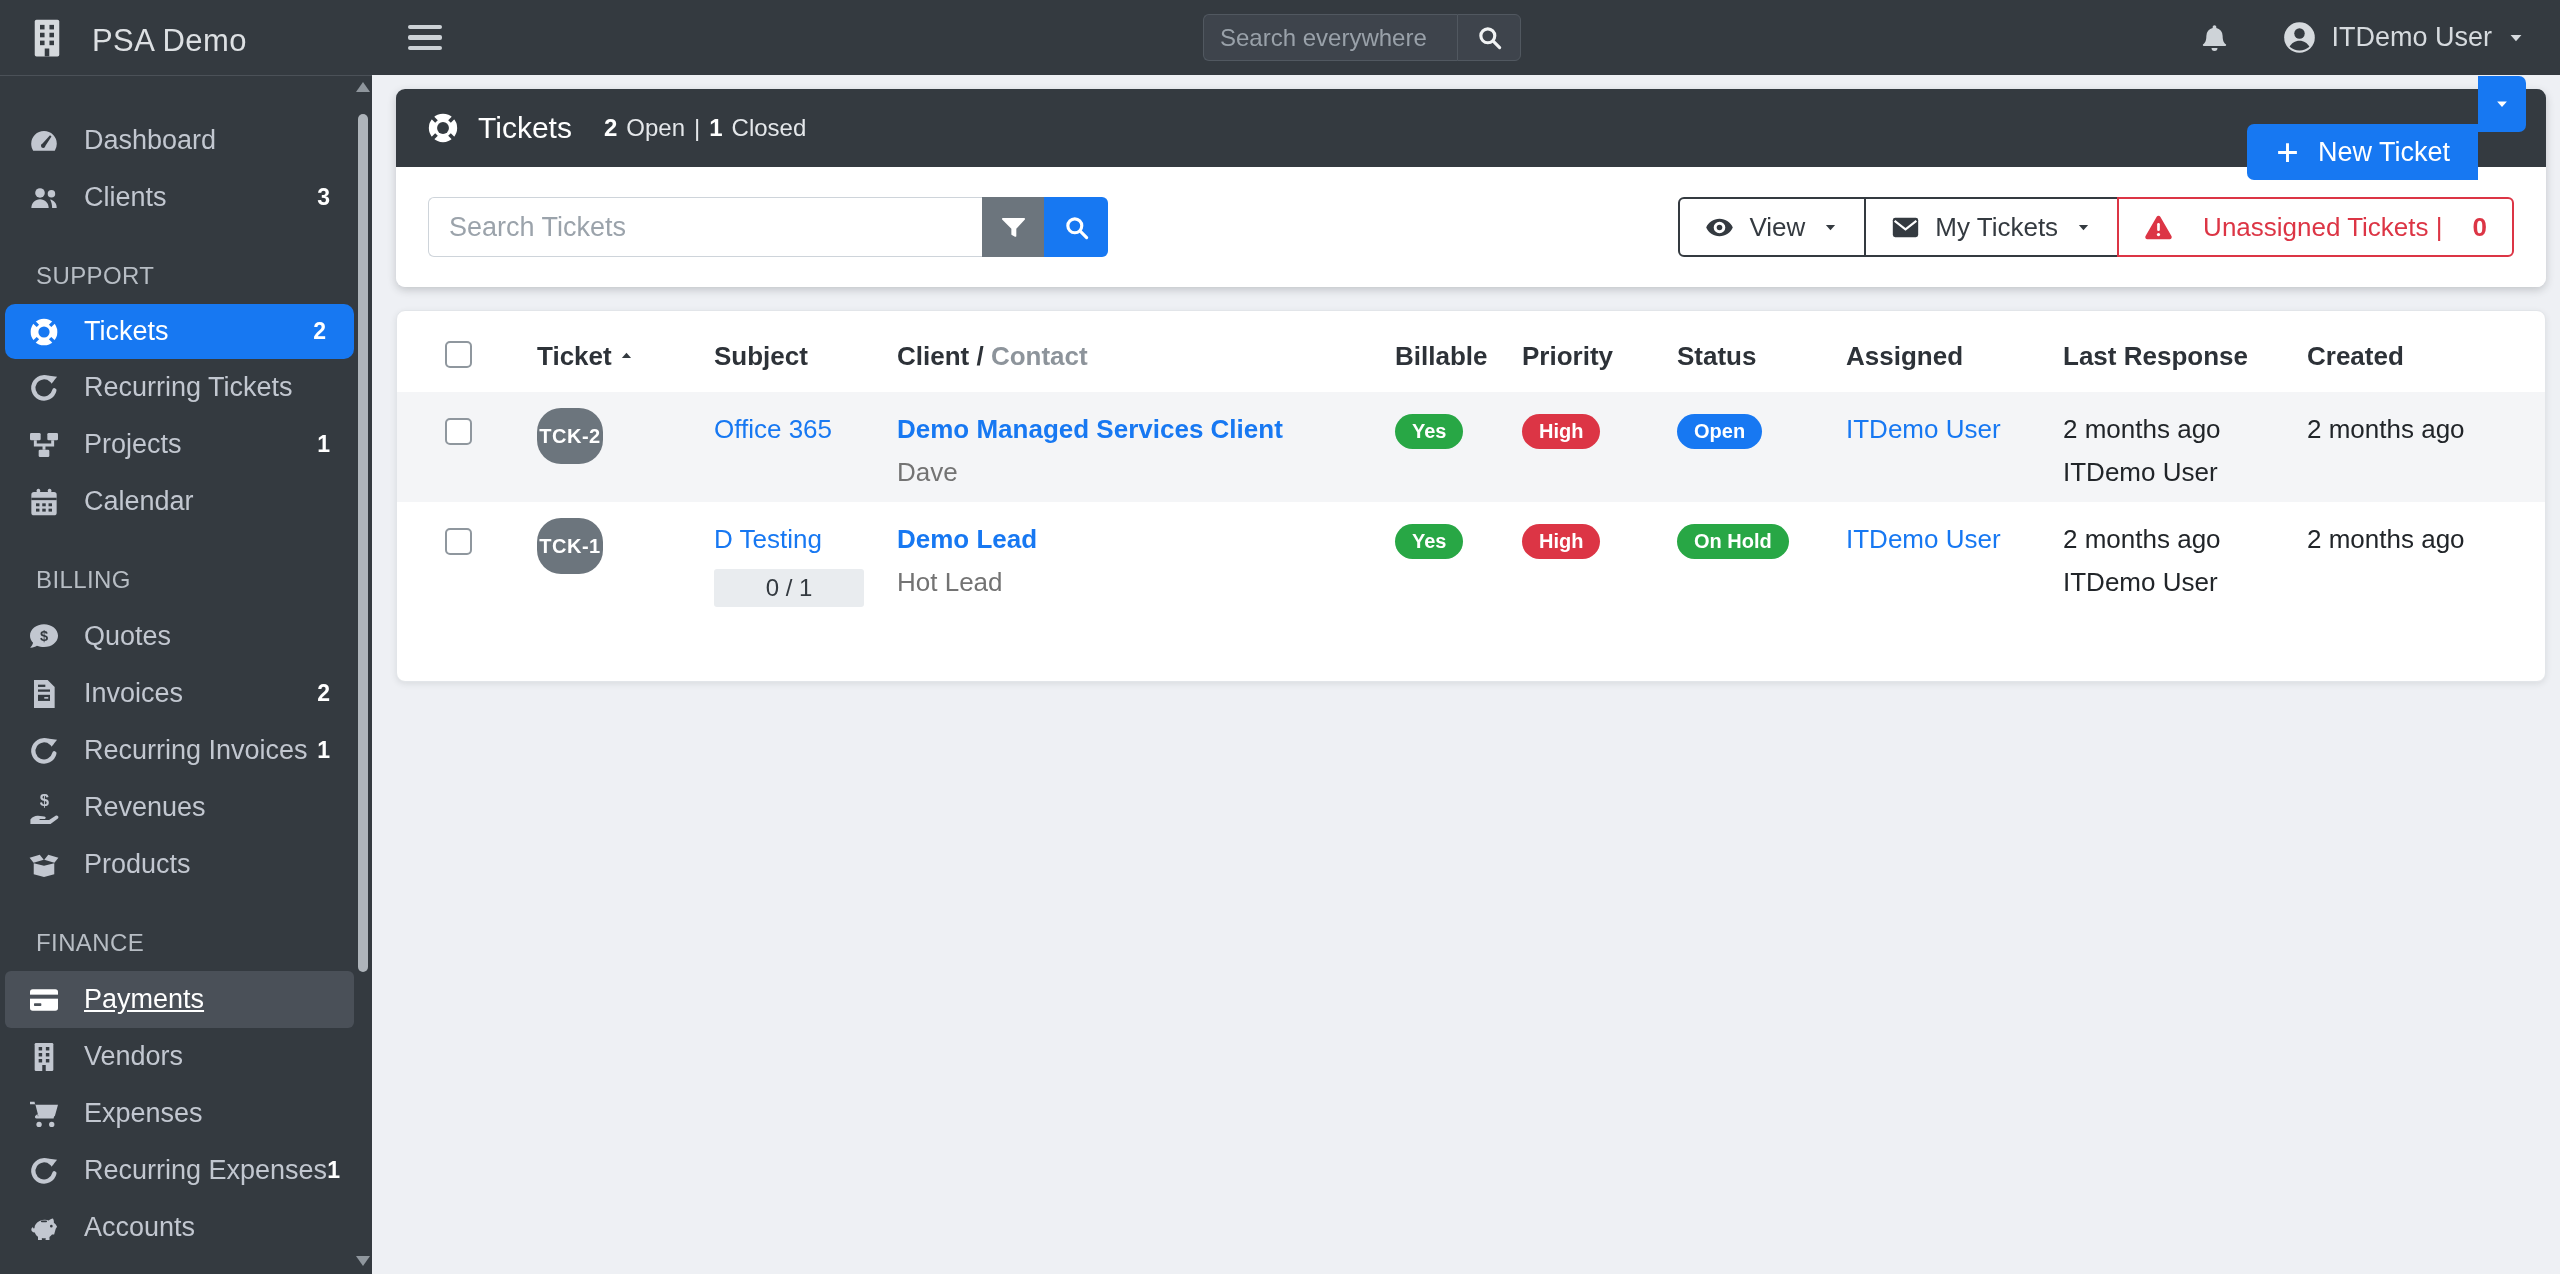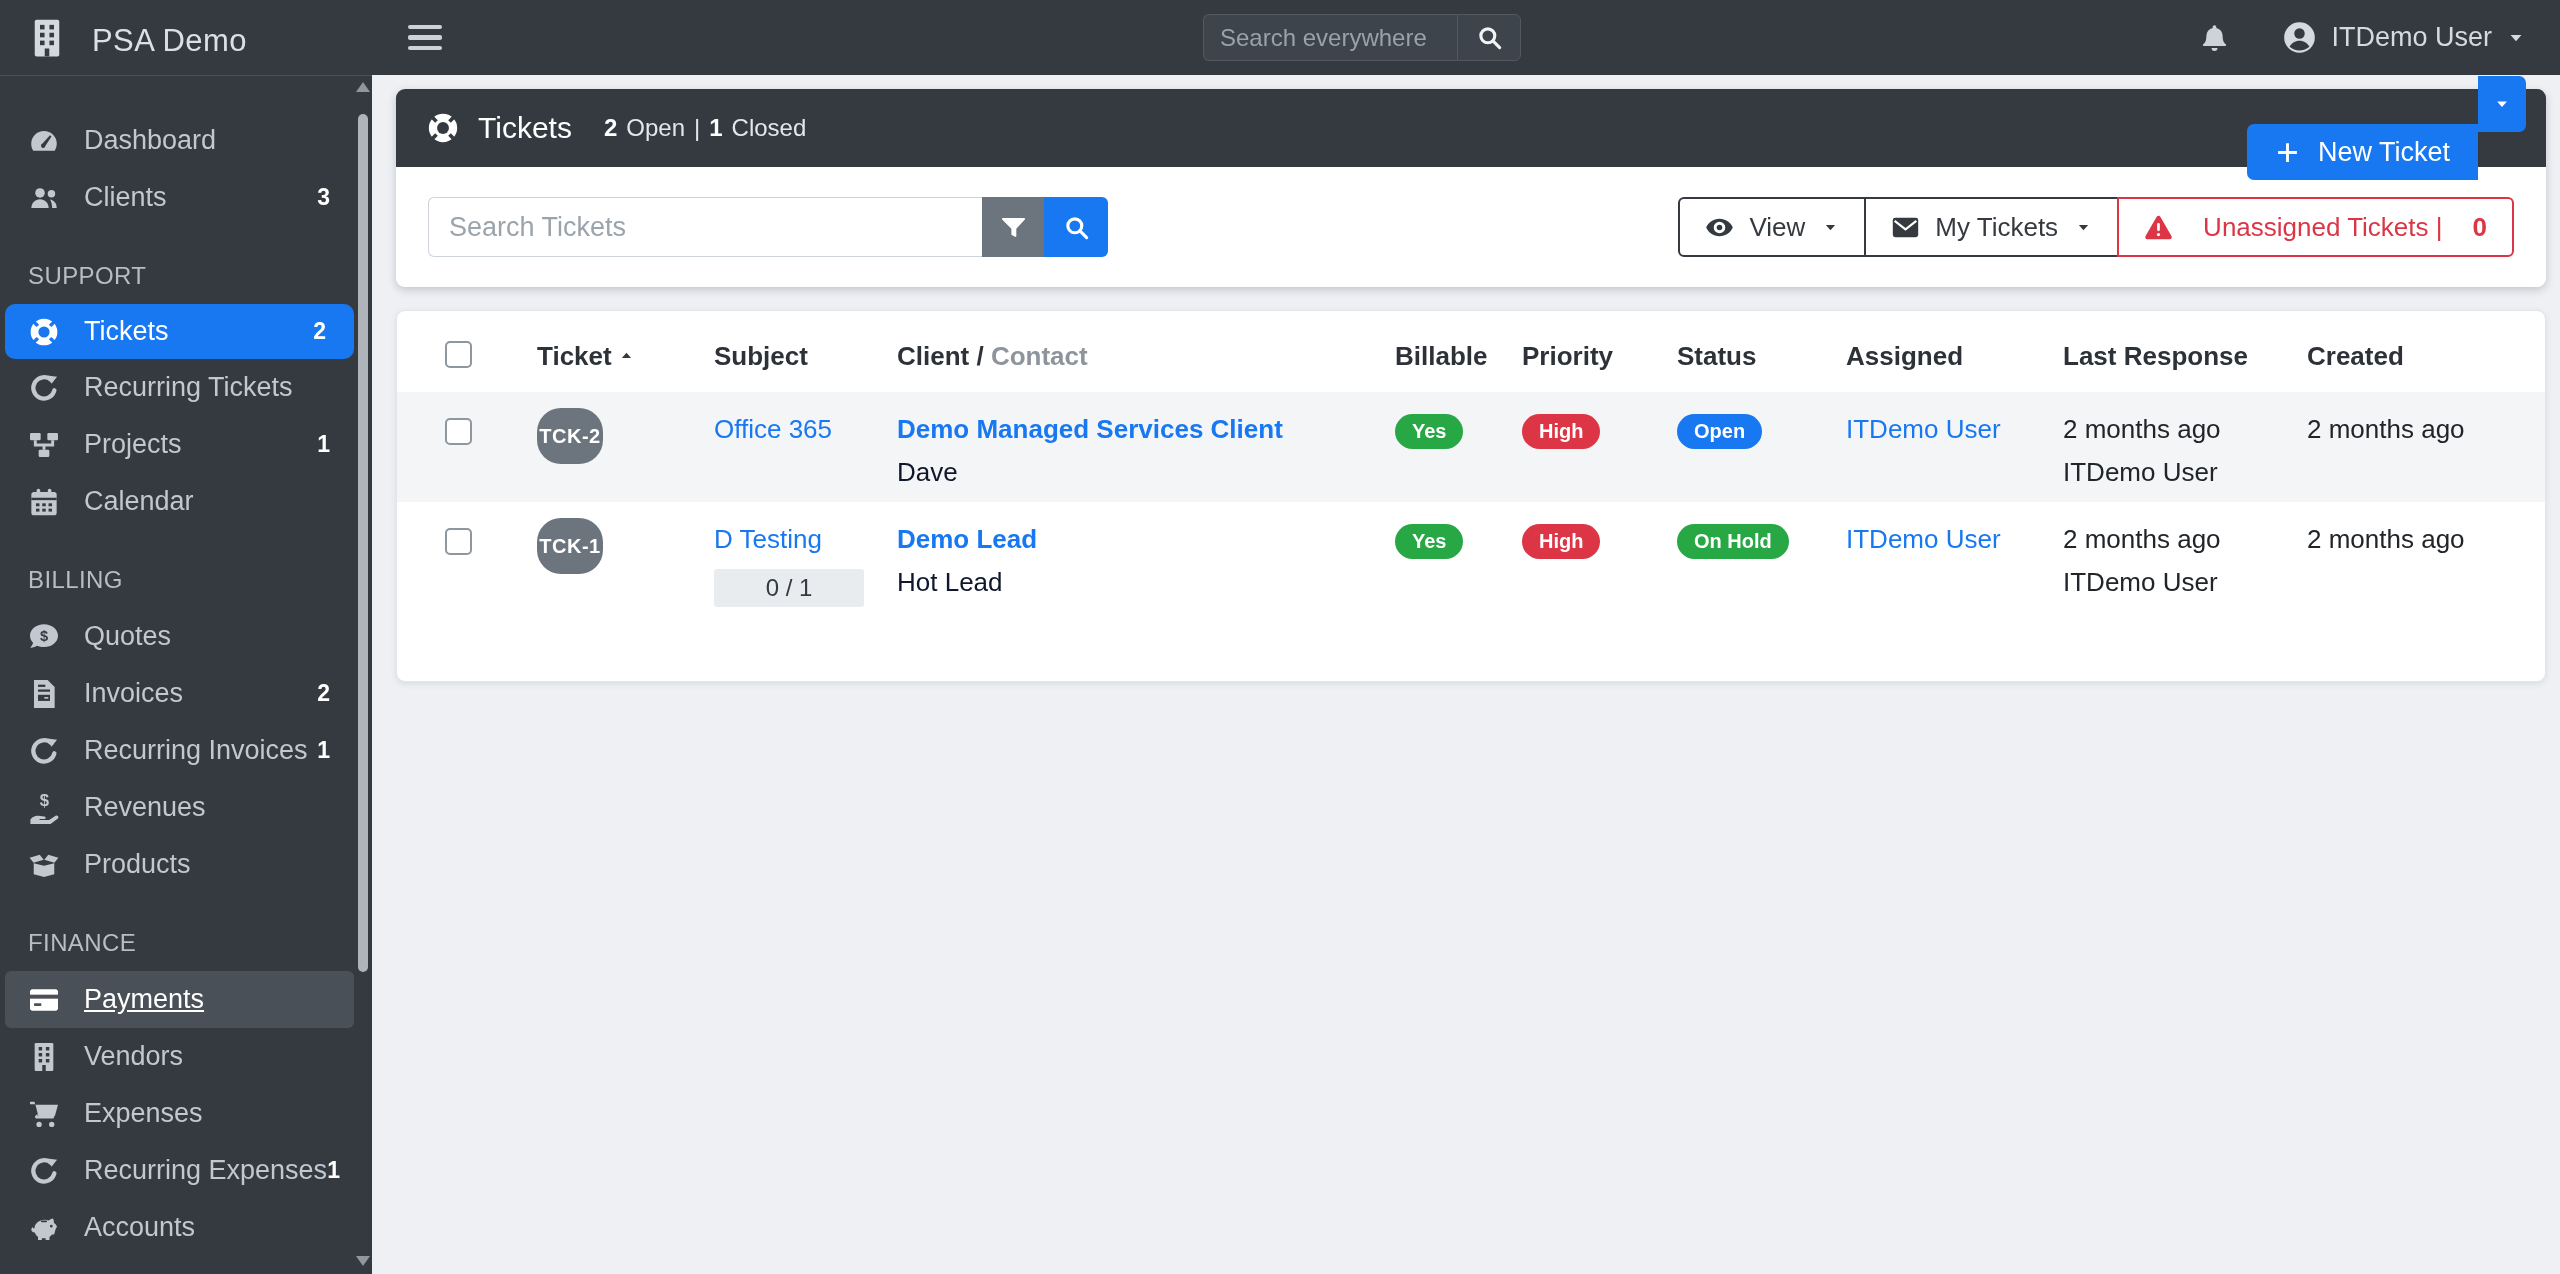--- a/index.html
+++ b/index.html
@@ -41,21 +41,21 @@
   .side-item{display:flex;align-items:center;height:57px;padding:0 16px 0 28px;color:#c2c7d0;cursor:pointer;}
   .side-item .s-icon{width:32px;height:32px;flex:0 0 32px;margin-right:24px;--cut:#343a40;}
   .side-label{font-size:27px;white-space:nowrap;}
   .side-badge{margin-left:auto;margin-right:26px;font-size:23px;font-weight:bold;color:#fff;}
   .side-item.active{background:#1778F2;border-radius:10px;margin:0 18px 0 5px;padding-left:23px;color:#fff;height:55px;}
   .side-item.active .s-icon{--cut:#1778F2;}
   .side-item.active .side-badge{margin-right:12px;}
   .side-item.hovered{background:#4a5058;border-radius:6px;margin:0 18px 0 5px;padding-left:23px;color:#fff;}
   .side-item.hovered .side-label{text-decoration:underline;}
   .side-item.hovered .s-icon{--cut:#4a5058;}
-  .side-header{padding:36px 0 14px 28px;font-size:24px;color:#b7bdc4;letter-spacing:.4px;}
+  .side-header{padding:36px 0 14px 36px;font-size:24px;color:#b7bdc4;letter-spacing:.4px;}
   .sb{position:absolute;top:6px;right:2px;width:14px;height:calc(100% - 12px);}
   .sb-arrow{width:0;height:0;border-left:7px solid transparent;border-right:7px solid transparent;margin:0 auto;}
   .sb-up{border-bottom:10px solid #8f969d;}
   .sb-down{border-top:10px solid #8f969d;position:absolute;bottom:2px;left:0;right:0;}
   .sb-thumb{position:absolute;top:32px;left:2px;width:10px;height:858px;background:#aeb4ba;border-radius:6px;}
 
   
   .content{position:absolute;left:372px;top:75px;width:2188px;height:1199px;padding:14px 14px 0 24px;}
 
   .head-card{border-radius:9px;box-shadow:0 3px 8px rgba(40,45,50,.22);margin-bottom:23px;}
@@ -104,21 +104,21 @@
   .sort-caret{display:inline-block;width:17px;height:17px;margin-left:6px;vertical-align:1px;color:#343a40;}
   .cell-check{padding-left:48px;padding-top:26px;}
   .checkbox{width:27px;height:27px;border:2px solid #8f979e;border-radius:5px;background:#fff;cursor:pointer;}
   .row{min-height:104px;}
   .row-striped{background:#f4f5f7;}
   .tck-badge{width:66px;height:56px;border-radius:24px;background:#6c757d;color:#fff;font-size:20px;
     font-weight:bold;display:flex;align-items:center;justify-content:center;letter-spacing:.5px;cursor:pointer;}
   .row .cell-ticket{padding-top:16px;}
   .link{color:#1778F2;cursor:pointer;}
   .client-link{font-weight:bold;}
-  .contact{margin-top:12px;color:#0f172a;}
+  .contact{margin-top:12px;color:#737373;}
   .pill{display:inline-block;padding:6px 17px;border-radius:18px;color:#fff;font-size:20px;font-weight:bold;}
   .progress-box{margin-top:14px;width:150px;height:38px;background:#e9ecef;border-radius:3px;display:flex;
     align-items:center;justify-content:center;font-size:24px;color:#343a40;}
   .lr-by{margin-top:12px;}
 </style>
 </head>
 <body>
 
 <header class="topbar">
   <div class="brand">

